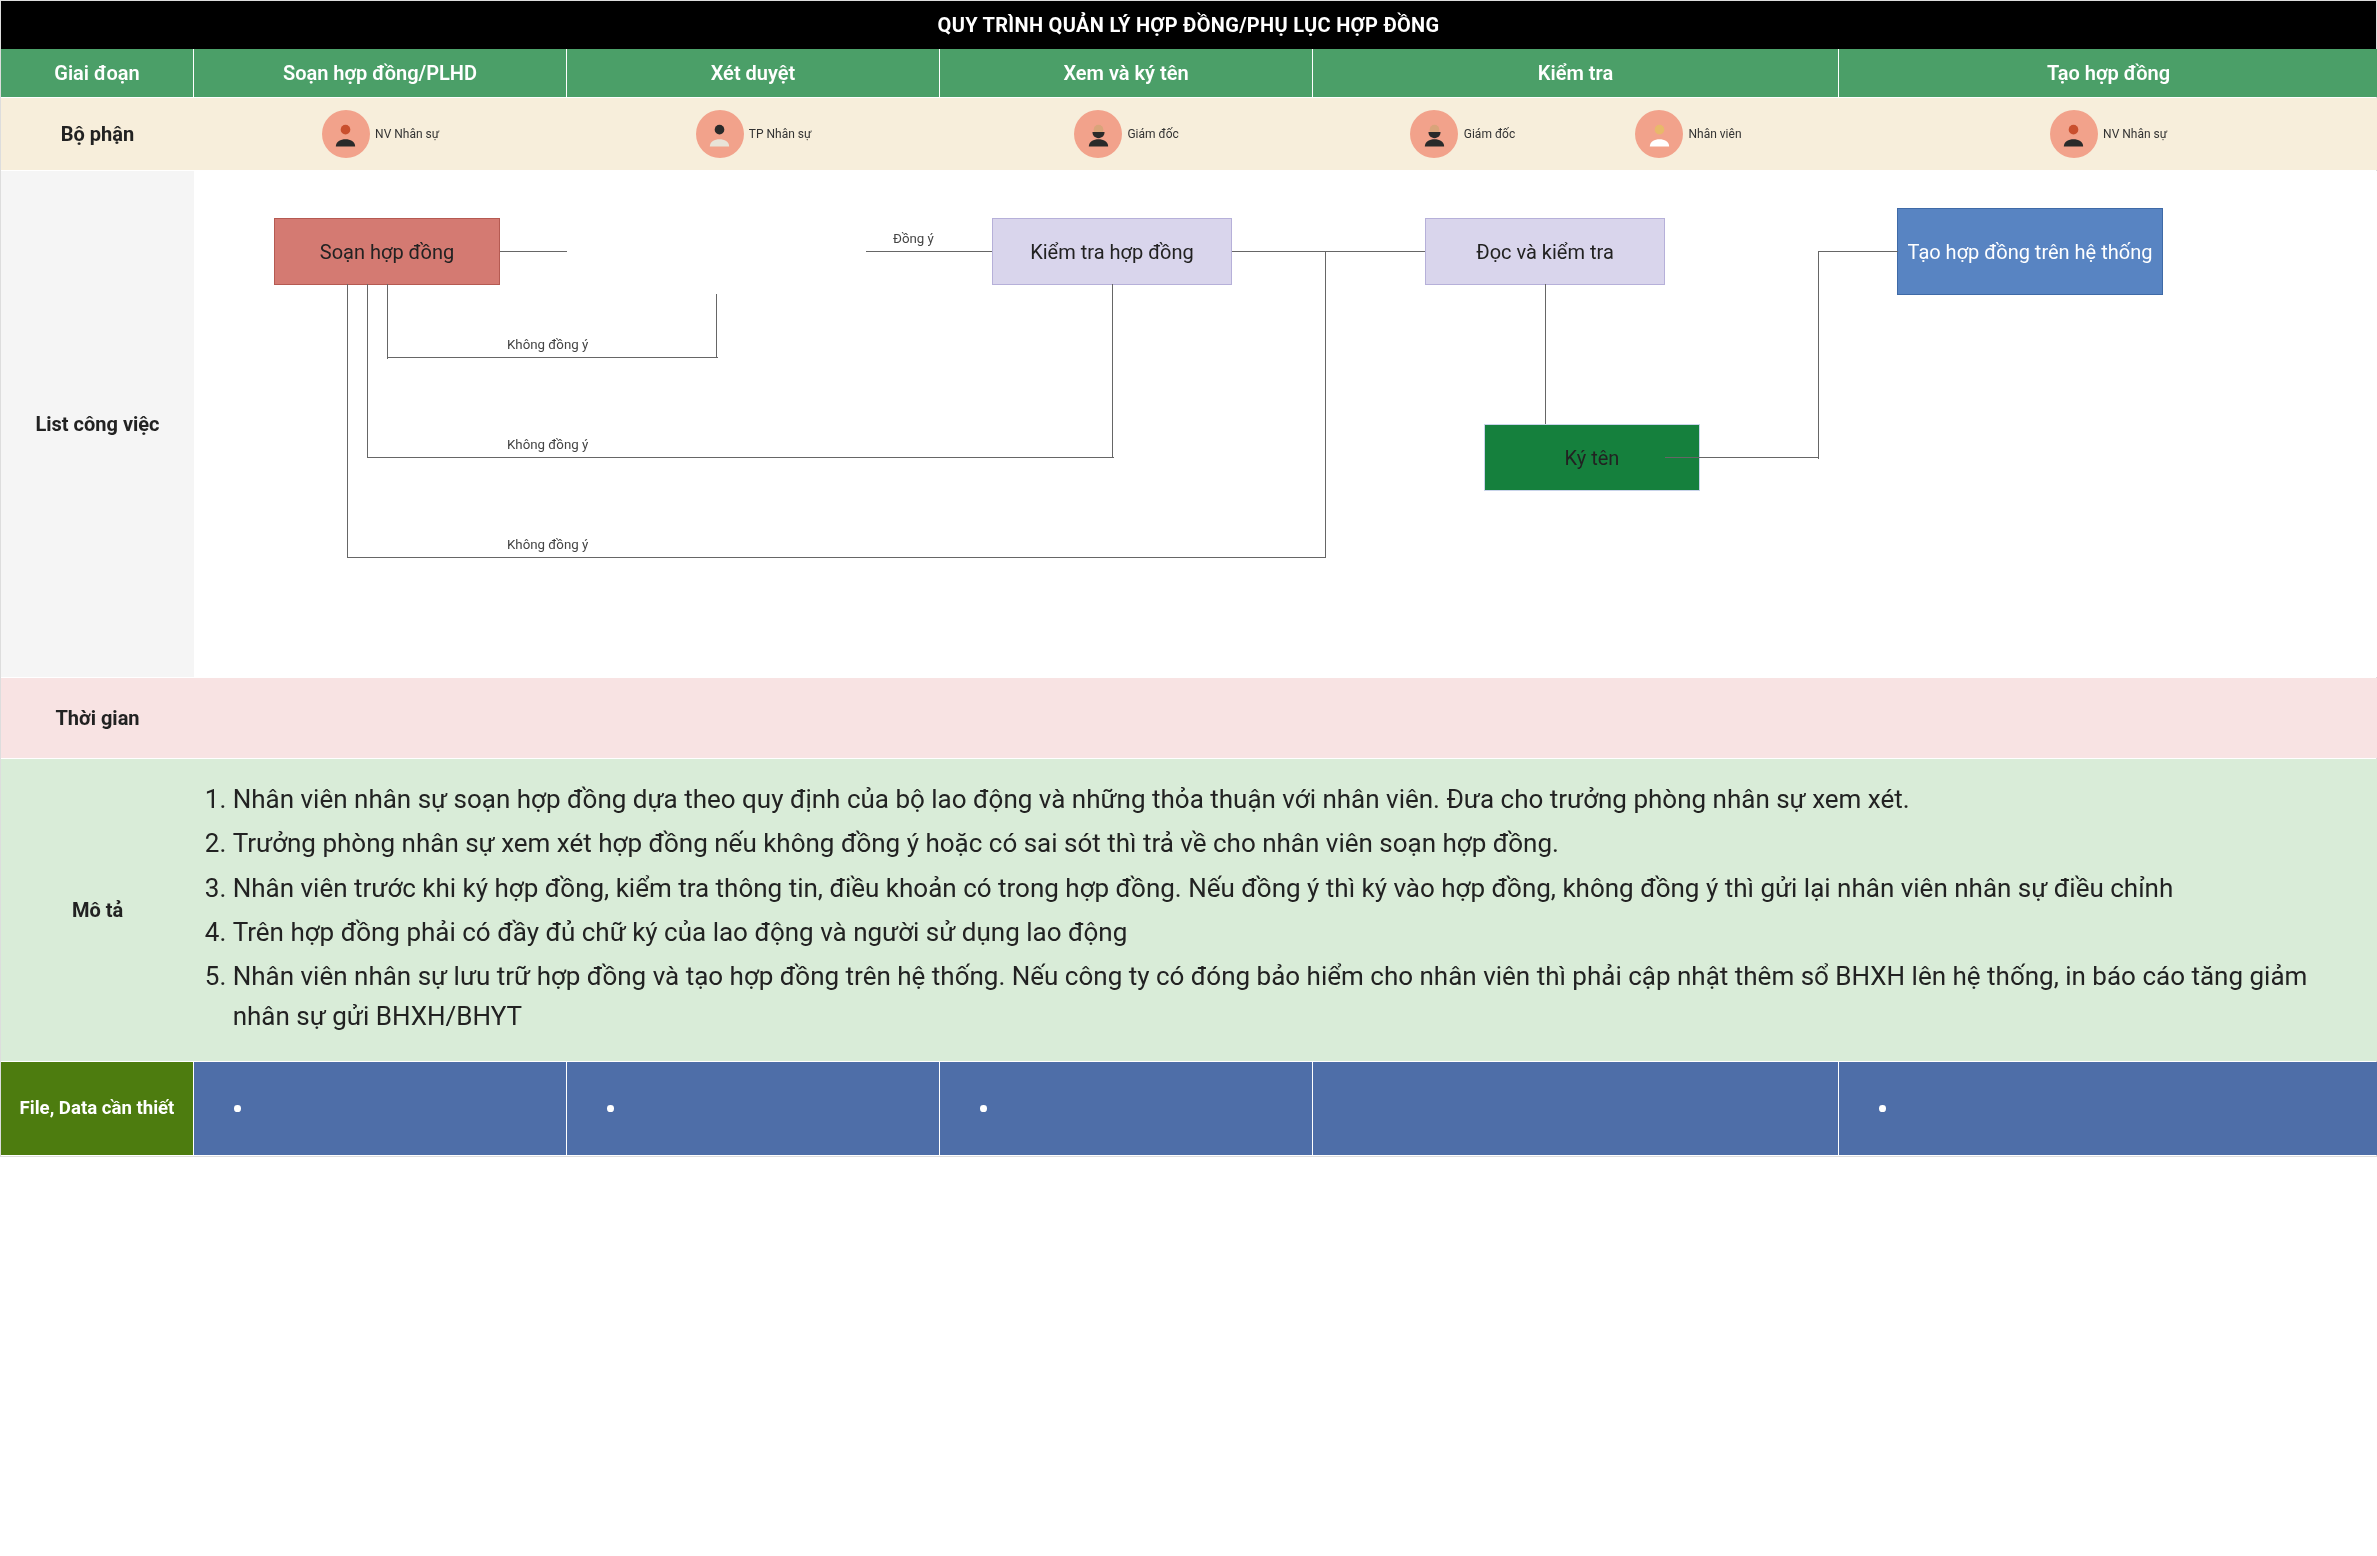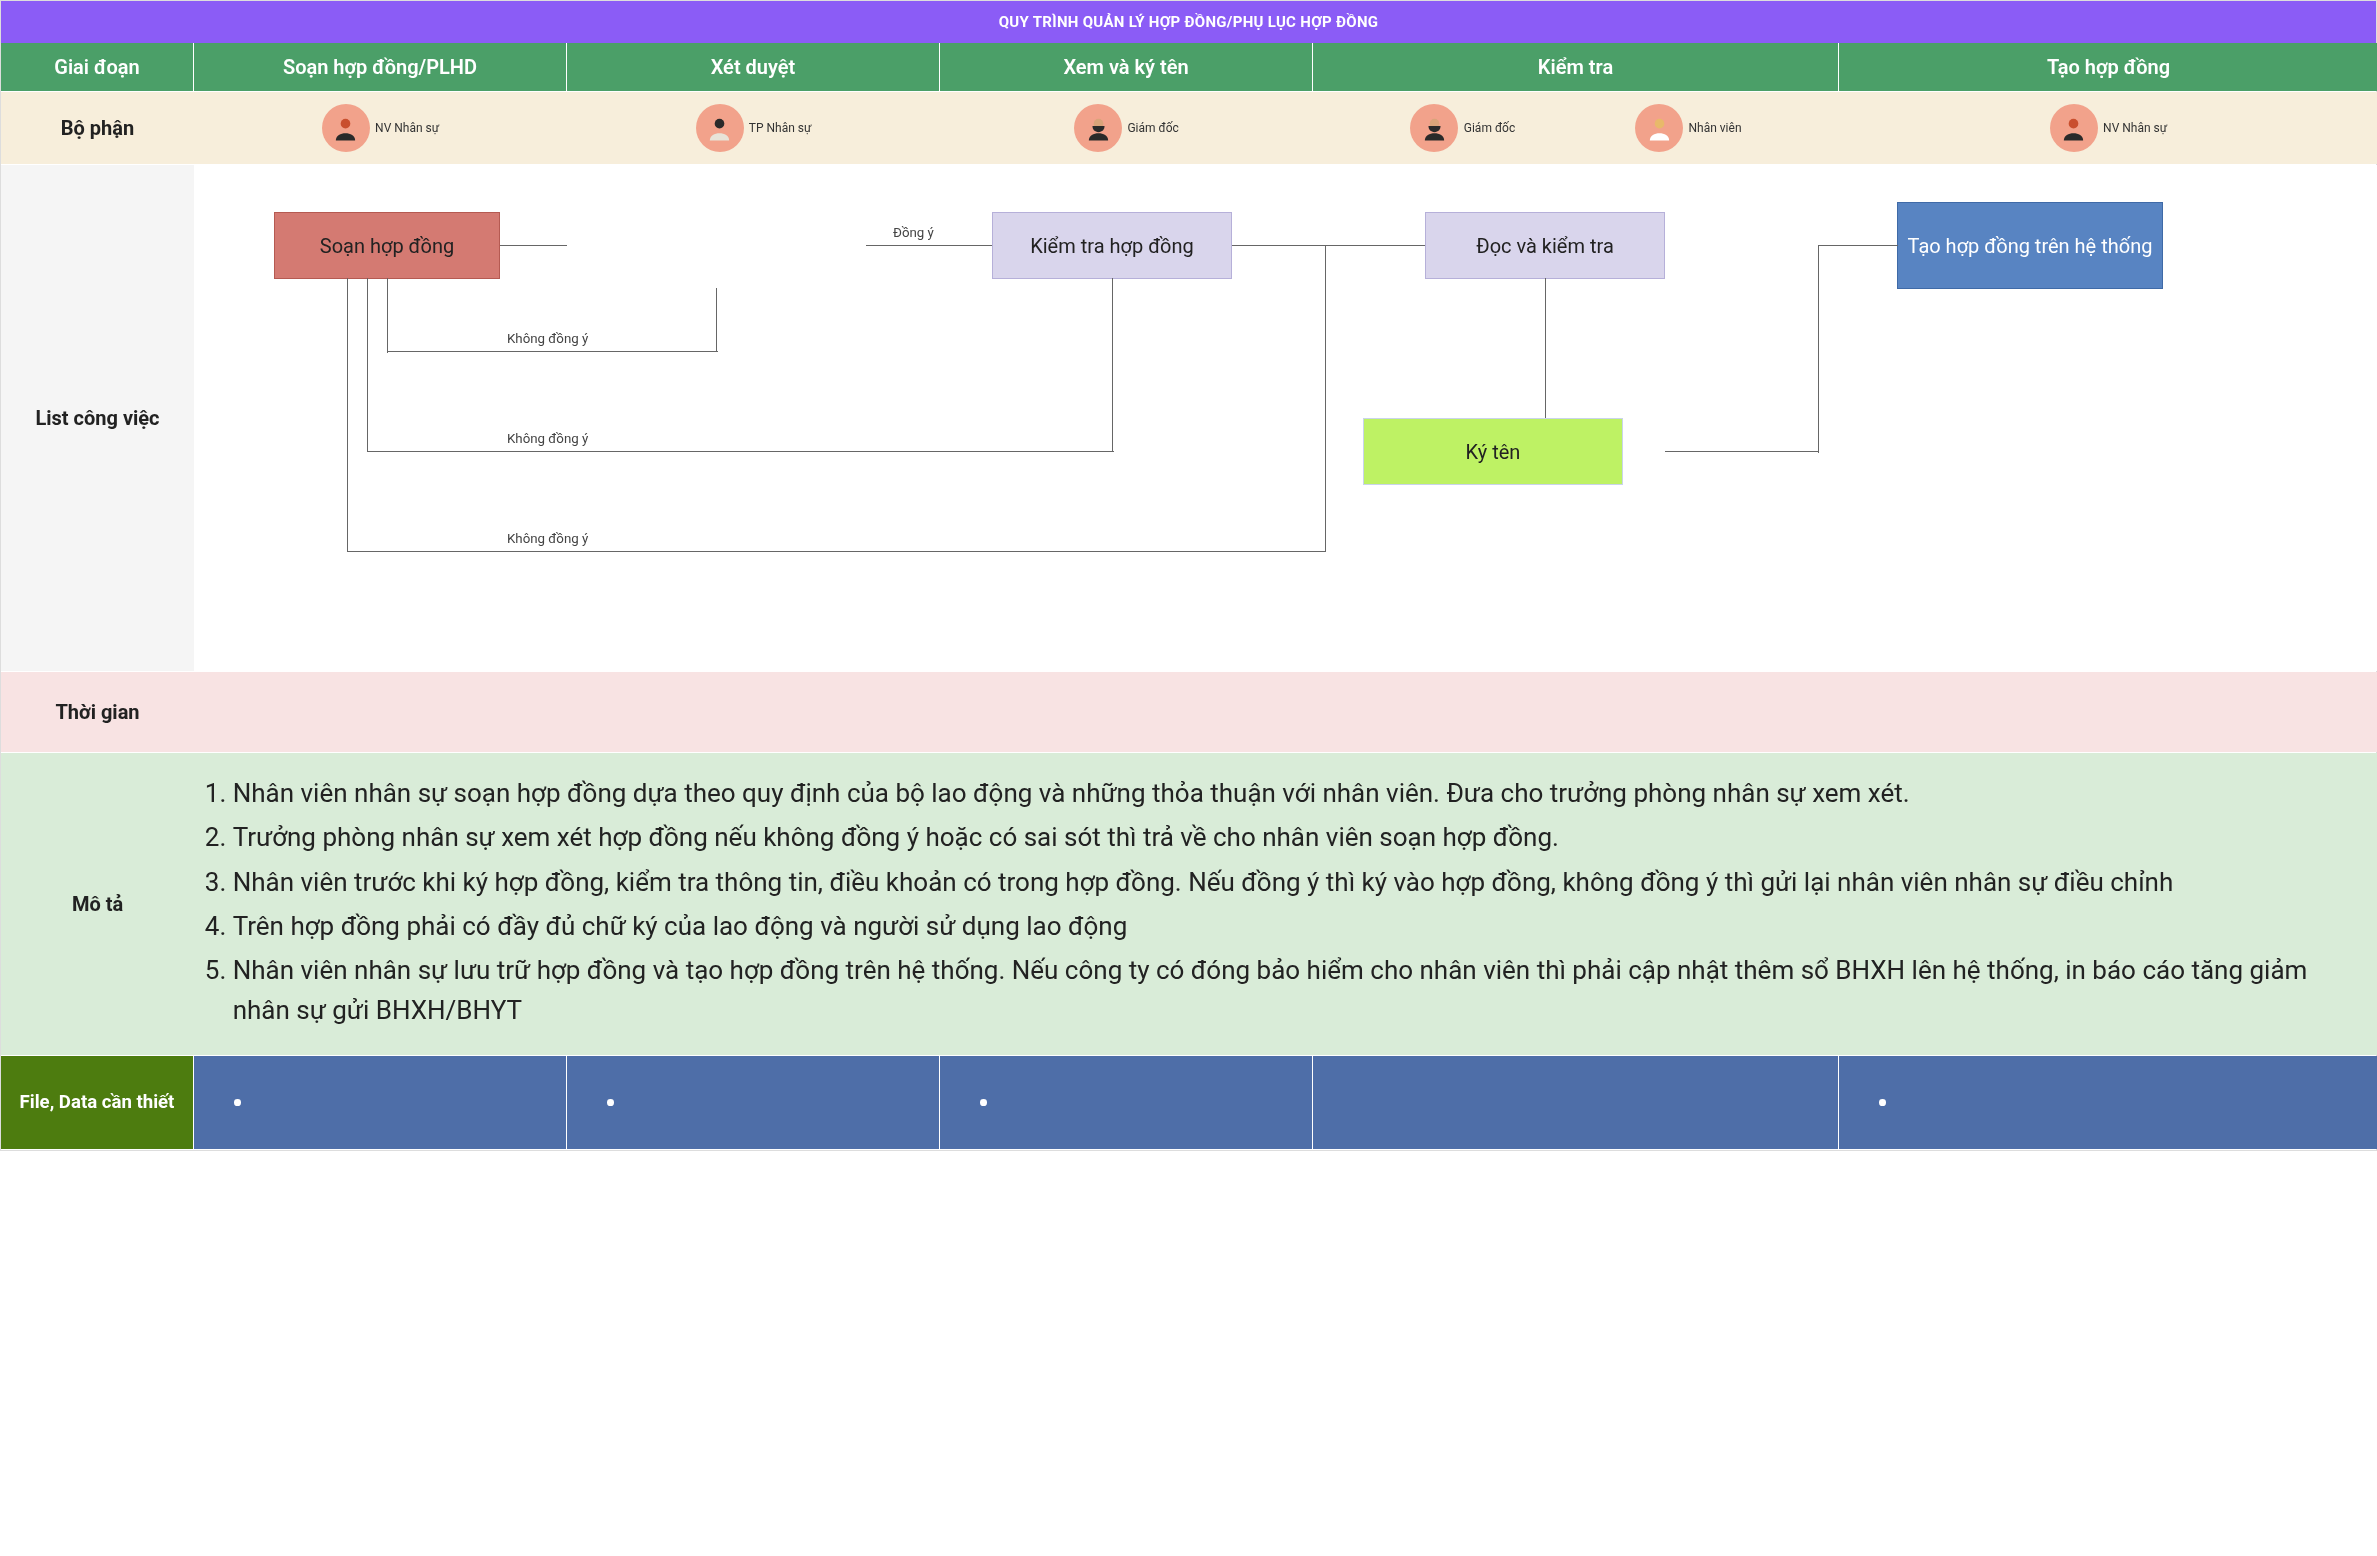--- a/index.html
+++ b/index.html
@@ -1,39 +1,39 @@
 <!DOCTYPE html>
 <html style="font-size:10.6px"><head>
 <meta charset="utf-8">
 <style>
 *{box-sizing:border-box;margin:0;padding:0}
 body{font-family:-apple-system,BlinkMacSystemFont,"Segoe UI",Roboto,sans-serif;background:#fff;color:#222}
 .wrap{width:2377px;border:0.7px solid #ddd}
-.title-bar{background:#8b5cf6;color:#fff;text-align:center;font-weight:700;font-size:15px;padding:12px 4px;letter-spacing:0.3px}
+.title-bar{background:#000000;color:#fff;text-align:center;font-weight:700;font-size:20px;padding:12px 4px;letter-spacing:0.3px}
 .row{display:grid;grid-template-columns:193px 373px 373px 373px 526px 539px;border-bottom:0.7px solid #fff}
 .cell{display:flex;align-items:center;justify-content:center;padding:12px 8px;font-size:20px}
 .hdr .cell{background:#4b9f68;color:#fff;font-weight:600;border-right:0.7px solid #fff}
 .hdr .cell:last-child{border-right:none}
 .lbl{background:#f7eedb;font-weight:700;color:#222;font-size:20px}
 .dept-row .cell{background:#f7eedb}
 .dept-row .lbl{font-weight:700}
 .persona{display:flex;align-items:center;gap:5.3px}
 .persona-pair{display:flex;gap:120px;justify-content:center;width:100%}
 .avatar{width:48px;height:48px;border-radius:50%;background:#f2a28b;display:flex;align-items:center;justify-content:center;position:relative}
 .avatar svg{width:29px;height:29px}
 .pname{font-size:12px;color:#333}
 .work-row{background:#f5f5f5}
 .work-row .lbl{background:#f5f5f5}
 .work-area{grid-column:2/7;background:#fff;position:relative;height:506px}
 .flow-box{position:absolute;border:1.3px solid;display:flex;align-items:center;justify-content:center;text-align:center;font-size:20px;padding:5.3px;line-height:1.3}
 .b1{left:80px;top:47px;width:226px;height:67px;background:#d47a72;border-color:#b55a52;color:#222}
 .b2{left:373px;top:37px;width:299px;height:87px;background:#e7b2a8;border-color:#c98a7e;color:#222}
 .b3{left:798px;top:47px;width:240px;height:67px;background:#d9d5ec;border-color:#b6b0d9;color:#222}
 .b4{left:1231px;top:47px;width:240px;height:67px;background:#d9d5ec;border-color:#b6b0d9;color:#222}
-.b5{left:1169px;top:253px;width:260px;height:67px;background:#bef264;border-color:#c9d4ea;color:#222}
+.b5{left:1290px;top:253px;width:216px;height:67px;background:#15803d;border-color:#c9d4ea;color:#222}
 .b6{left:1703px;top:37px;width:266px;height:87px;background:#5884c2;border-color:#3f6aa7;color:#fff}
 .conn{position:absolute;background:#666}
 .hline{height:1.3px}
 .vline{width:1.3px}
 .elabel{position:absolute;font-size:13.3px;color:#444;background:transparent}
 .time-row .cell{background:#f8e3e3;min-height:80px}
 .time-row .lbl{background:#f8e3e3;font-weight:700}
 .desc-row .cell{background:#d9ecd8}
 .desc-row .lbl{background:#d9ecd8;font-weight:700}
 .desc-body{grid-column:2/7;background:#d9ecd8;padding:20px 27px 20px 6.7px;font-size:26px;line-height:1.55}

